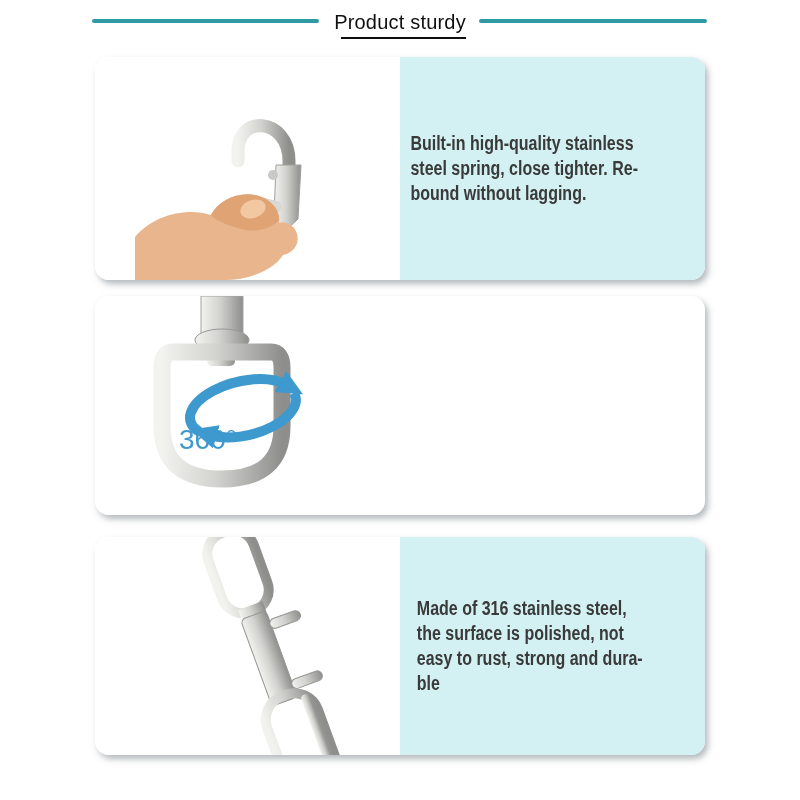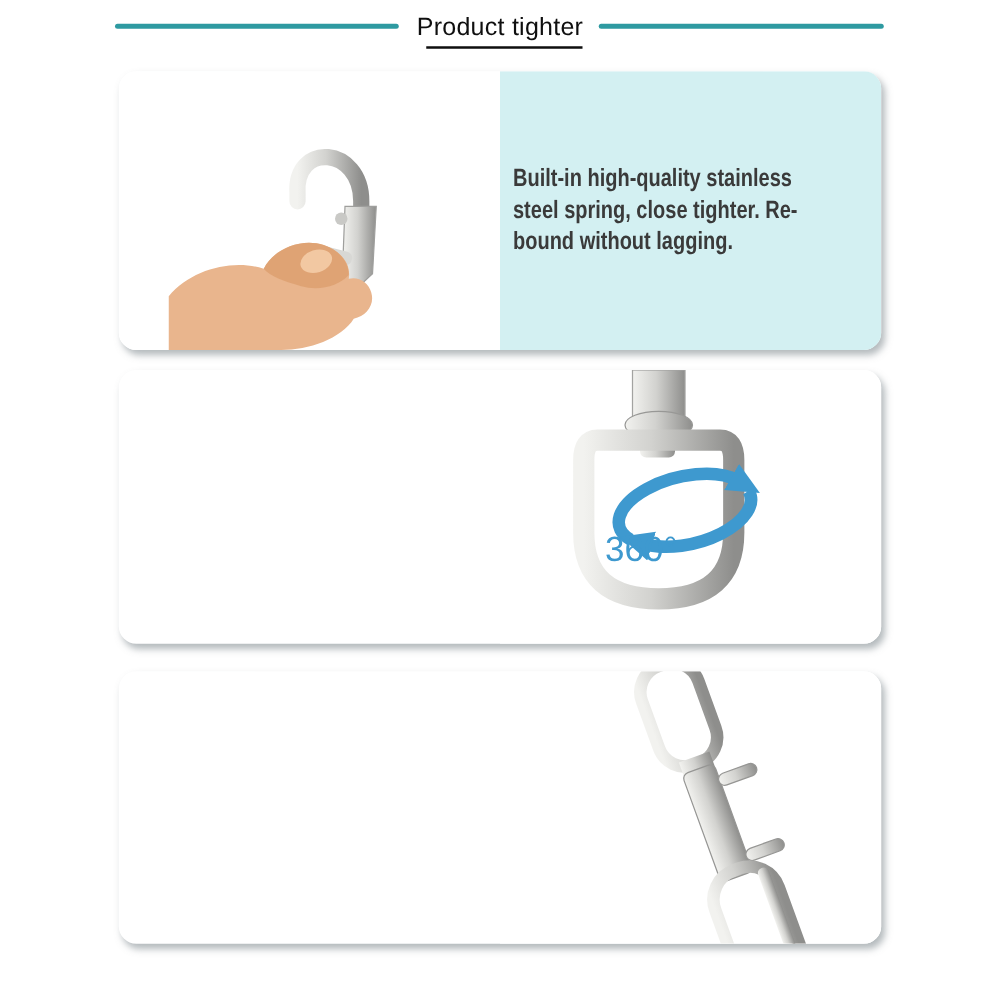--- a/index.html
+++ b/index.html
@@ -26,21 +26,20 @@
     position:absolute; top:37px; left:341px; width:125px; height:2px;
     background:var(--title-text, #141414);
   }
 
   
   .card {
     position:absolute; left:95px; width:610px; display:flex;
     border-radius:14px; overflow:hidden;
     background:var(--card-white, #ffffff);
     box-shadow:3px 4px 6px rgba(106,118,124,.5);
-    justify-content:flex-end;
   }
   .card1 { top:57px;  height:223px; }
   .card2 { top:296px; height:219px; }
   .card3 { top:537px; height:218px; }
 
   .half { width:50%; height:100%; position:relative; flex:0 0 50%; }
   .img-half { background:var(--card-white, #ffffff); }
   .txt-half {
     background:var(--panel-cyan, #d3f0f2);
     display:flex; align-items:center;
@@ -59,21 +58,21 @@
   .badge-360 { font-family:"Liberation Sans", sans-serif; }
 </style>
 </head>
 <body>
 
 <div class="page">
 
   <div>
     <span class="hline hline-left"></span>
     <span class="hline hline-right"></span>
-    <div class="htitle">Product tighter</div>
+    <div class="htitle">Product sturdy</div>
     <div class="hrule"></div>
   </div>
 
   <section class="card card1">
     <div class="half img-half">
       <svg viewBox="0 0 305 223" preserveAspectRatio="none">
         <defs>
           <linearGradient id="g-met1" x1="0" y1="0" x2="1" y2="0">
             <stop offset="0" stop-color="#f2f2ef"></stop>
             <stop offset="0.45" stop-color="#d2d2cf"></stop>
@@ -144,15 +143,23 @@
           <rect x="146" y="-12" width="48" height="84" rx="22" fill="none" stroke="url(#g-met3)" stroke-width="10"></rect>
           <rect x="157" y="66" width="26" height="14" fill="url(#g-met3)"></rect>
           <rect x="156" y="76" width="27" height="92" rx="5" fill="url(#g-met3)" stroke="#969694" stroke-width="1"></rect>
           <rect x="182" y="86" width="32" height="10" rx="5" fill="url(#g-met3)" stroke="#969694" stroke-width="1"></rect>
           <rect x="182" y="150" width="32" height="10" rx="5" fill="url(#g-met3)" stroke="#969694" stroke-width="1"></rect>
           <rect x="144" y="162" width="54" height="112" rx="25" fill="none" stroke="url(#g-met3)" stroke-width="10"></rect>
           <rect x="186" y="168" width="9" height="70" rx="4" fill="url(#g-met3)"></rect>
         </g>
       </svg>
     </div>
+    <div class="half txt-half">
+      <p class="ftext">
+        <span class="tline">Made of 316 stainless steel,</span>
+        <span class="tline">the surface is polished, not</span>
+        <span class="tline">easy to rust, strong and dura-</span>
+        <span class="tline">ble</span>
+      </p>
+    </div>
   </section>
 
 </div>
 
 </body></html>

